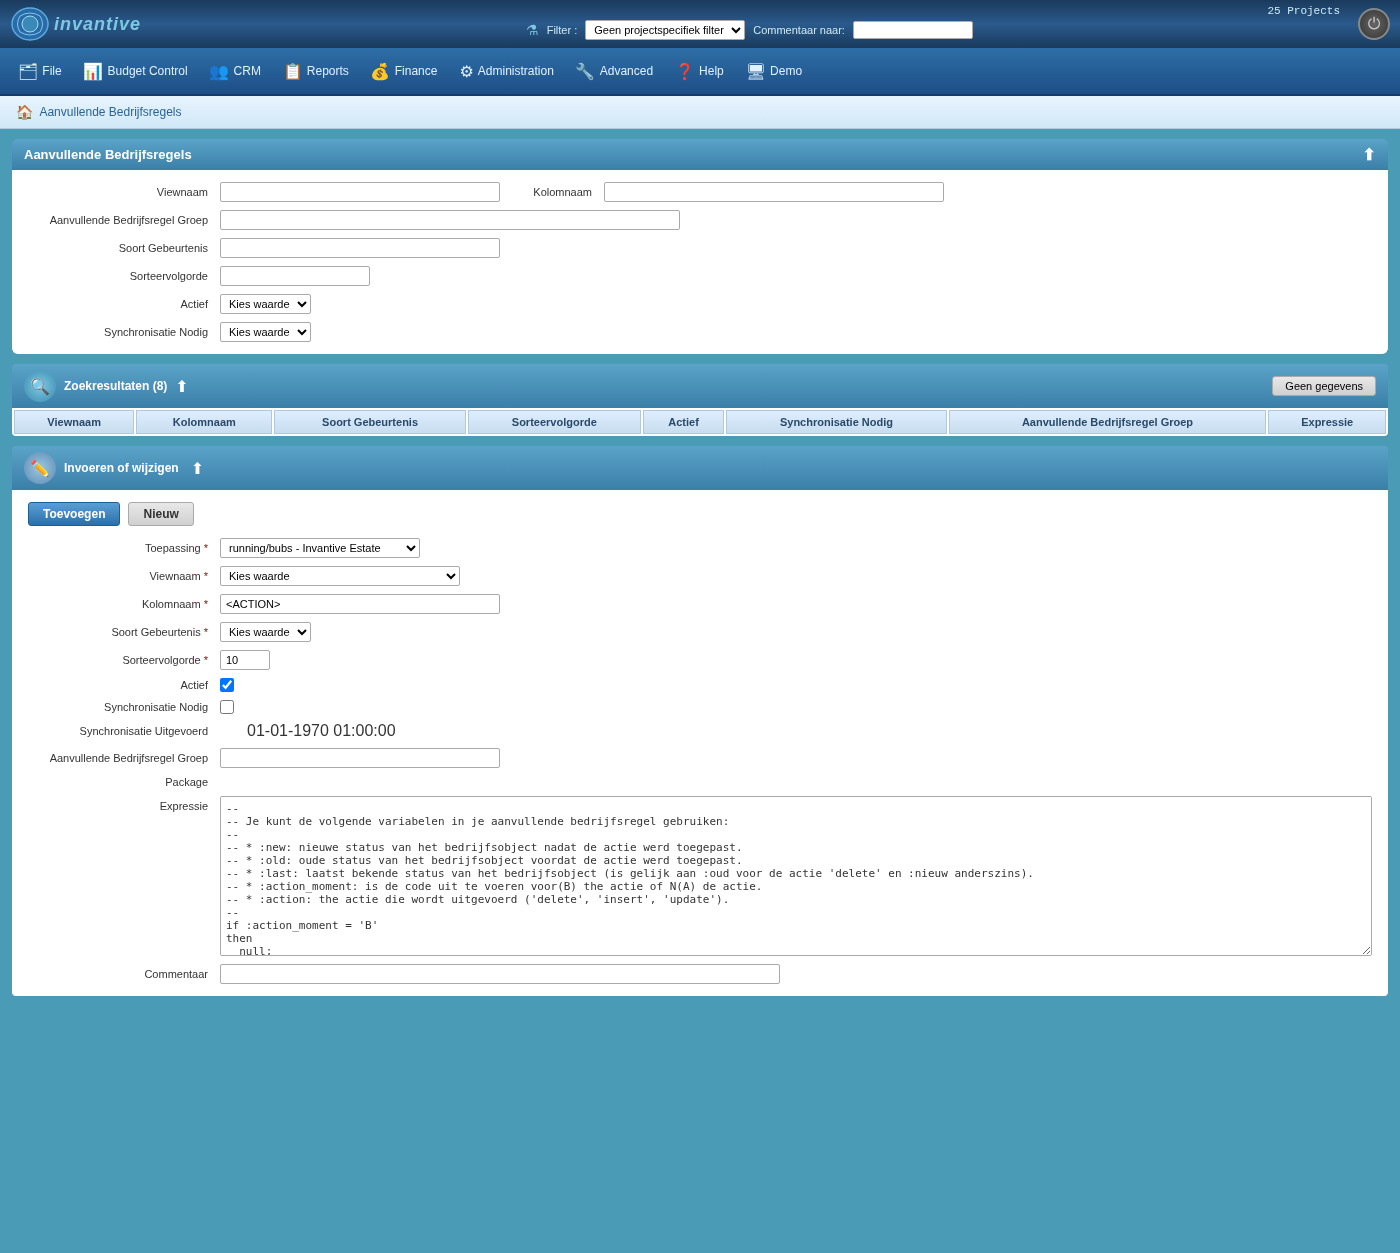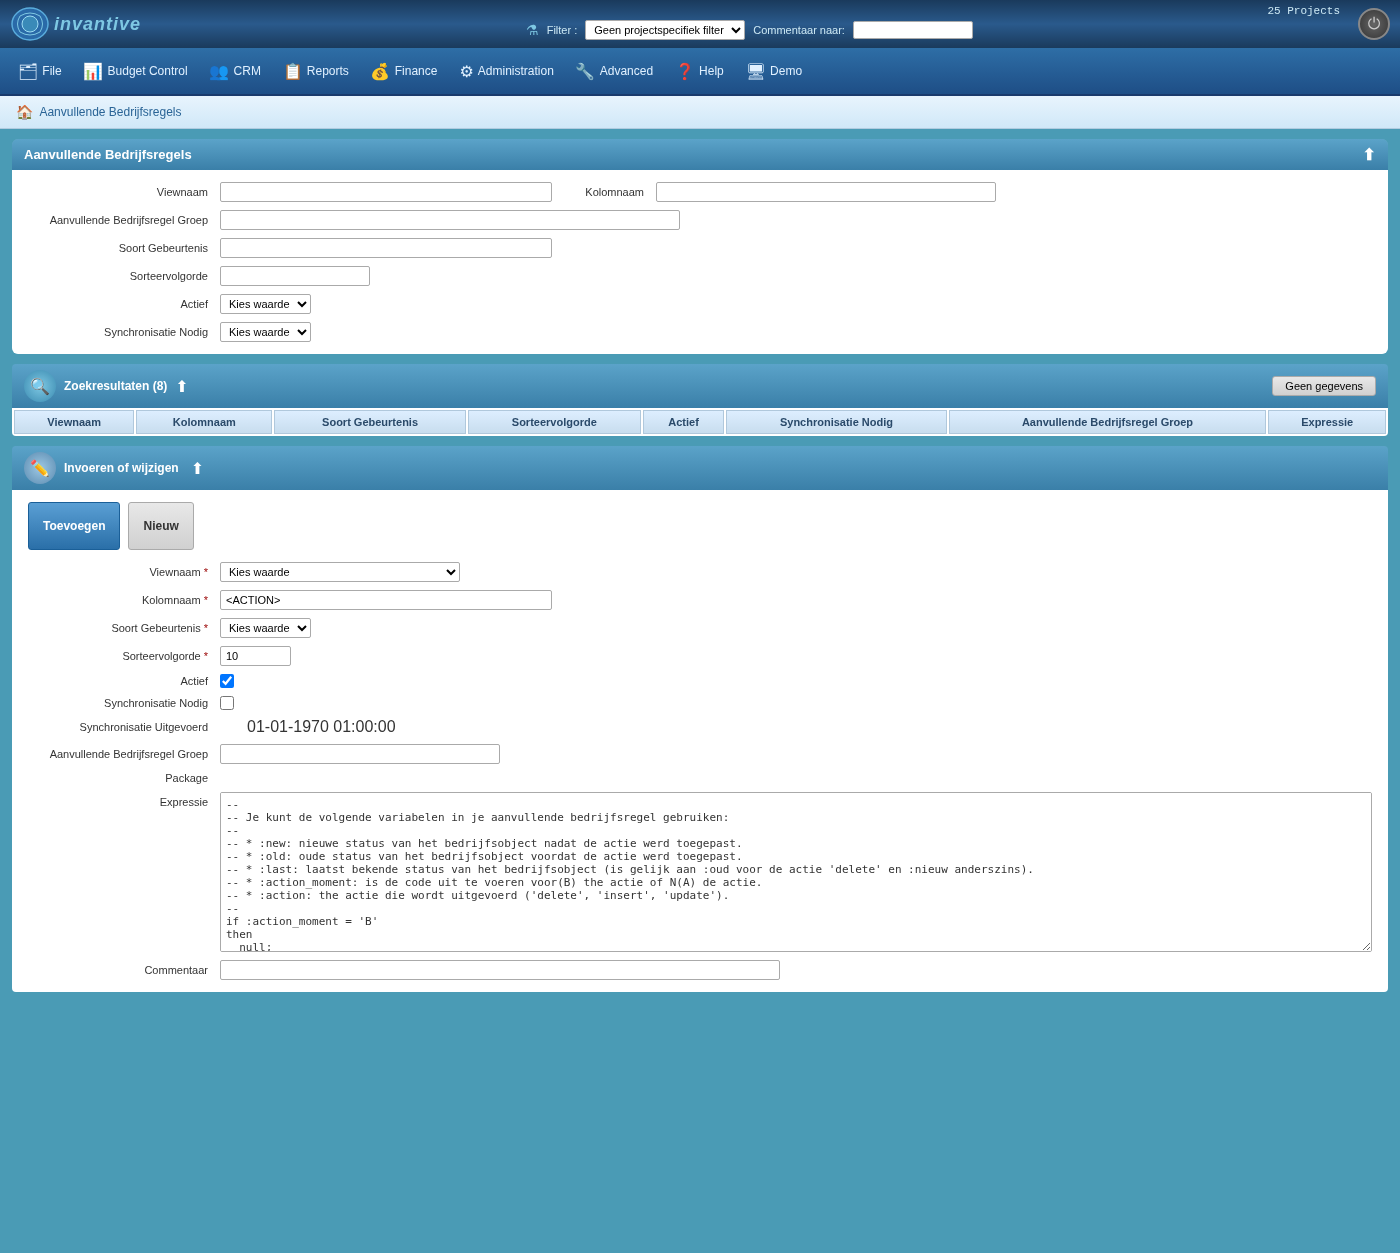--- a/index.html
+++ b/index.html
@@ -148,21 +148,21 @@
       flex-shrink: 0;
     }
     .form-input {
       border: 1px solid #aaa;
       border-radius: 2px;
       padding: 3px 5px;
       font-size: 11px;
       background: white;
     }
     .form-input-sm { width: 150px; }
-    .form-input-lg { width: 332px; }
+    .form-input-lg { width: 280px; }
     .form-input-xl { width: 340px; }
     .form-input-full { width: 460px; }
 
     .form-select {
       border: 1px solid #aaa;
       border-radius: 2px;
       padding: 2px 4px;
       font-size: 11px;
       background: white;
     }
@@ -233,21 +233,21 @@
       background: white;
       border-radius: 0 0 4px 4px;
       padding: 12px 16px;
     }
 
     .btn-primary {
       background: linear-gradient(180deg, #5a9fd4 0%, #2a6fa8 100%);
       color: white;
       border: 1px solid #1a5f98;
       border-radius: 3px;
-      padding: 16px 14px;
+      padding: 4px 14px;
       font-size: 12px;
       cursor: pointer;
       font-weight: bold;
     }
     .btn-secondary {
       background: linear-gradient(180deg, #e8e8e8 0%, #d0d0d0 100%);
       color: #333;
       border: 1px solid #aaa;
       border-radius: 3px;
       padding: 4px 14px;
@@ -269,21 +269,21 @@
       padding: 5px;
       font-size: 11px;
       font-family: monospace;
       resize: vertical;
       color: #333;
     }
 
     .collapse-icon { cursor: pointer; color: white; font-size: 16px; }
 
     .sorteervolgorde-input {
-      width: 71px;
+      width: 50px;
       border: 1px solid #aaa;
       border-radius: 2px;
       padding: 3px 5px;
       font-size: 11px;
     }
 
     .rows-select {
       border: 1px solid #aaa;
       border-radius: 2px;
       padding: 2px 4px;
@@ -450,20 +450,29 @@
     </div>
     <div class="invoer-body">
 
       <div style="display:flex;gap:8px;margin-bottom:12px;">
         <button class="btn-primary">Toevoegen</button>
         <button class="btn-secondary">Nieuw</button>
       </div>
 
       <div class="form-grid">
 
+        <div class="form-row">
+          <label class="form-label">
+            <span>Toepassing</span>
+            <span style="color:#900;"> *</span>
+          </label>
+          <select class="form-select" style="width:200px;">
+            <option>running/bubs - Invantive Estate</option>
+          </select>
+        </div>
 
         <div class="form-row">
           <label class="form-label">
             <span>Viewnaam</span>
             <span style="color:#900;"> *</span>
           </label>
           <select class="form-select" style="width:240px;">
             <option>Kies waarde</option>
           </select>
         </div>

